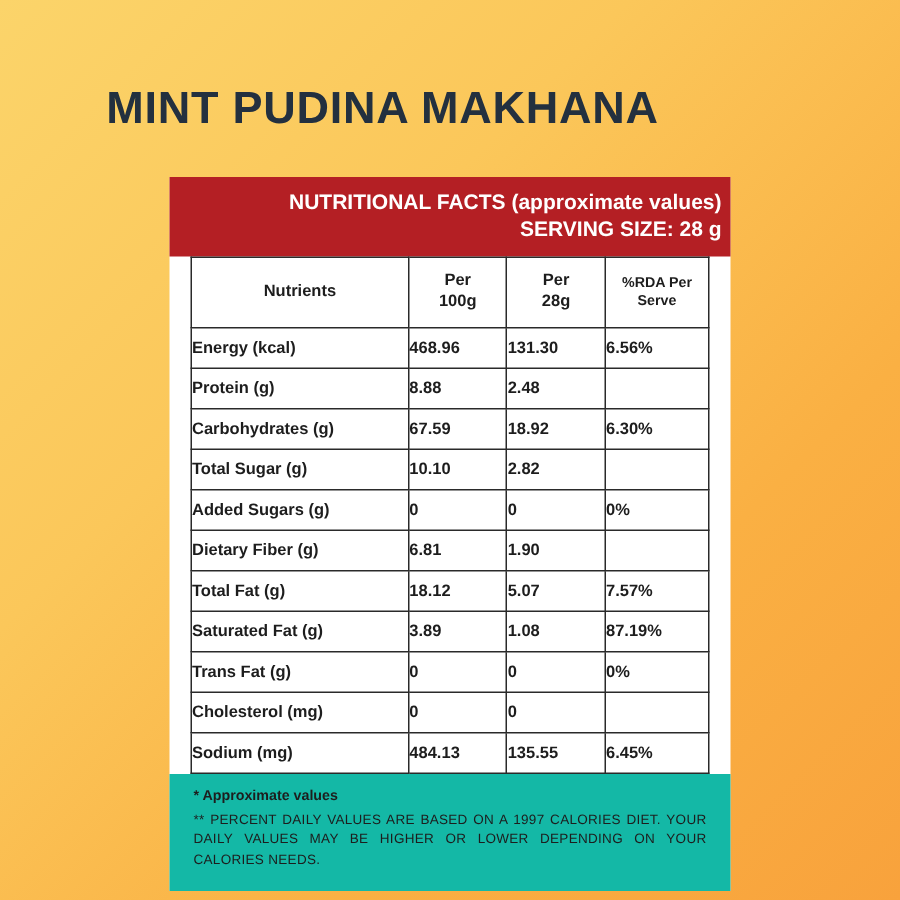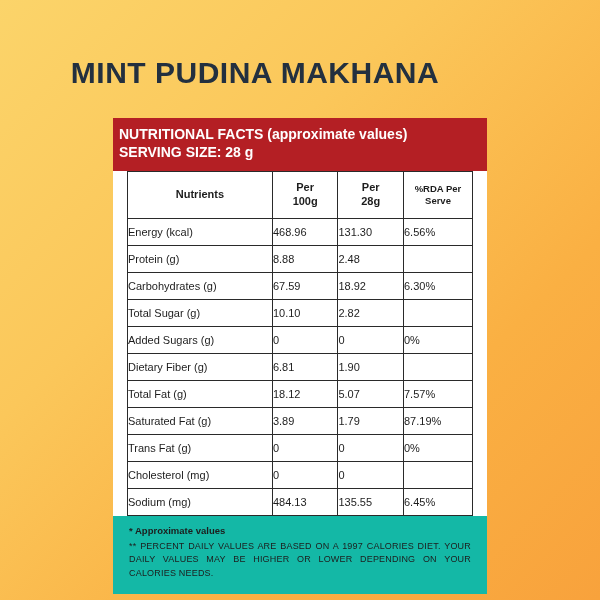--- a/index.html
+++ b/index.html
@@ -35,21 +35,21 @@
     position: absolute;
     left: 113px;
     top: 118px;
     width: 374px;
     background: #ffffff;
     box-sizing: border-box;
   }
   .card-header {
     background: #b41f24;
     color: #ffffff;
-    text-align: left;
+    text-align: right;
     padding: 8px 6px 9px 6px;
     line-height: 1.28;
   }
   .card-header .hdr-line1 {
     font-size: 14px;
     font-weight: bold;
     display: block;
   }
   .card-header .hdr-line2 {
     font-size: 14px;
@@ -65,20 +65,21 @@
   }
   table.nutri col.c1 { width: 42%; }
   table.nutri col.c2 { width: 19%; }
   table.nutri col.c3 { width: 19%; }
   table.nutri col.c4 { width: 20%; }
 
   table.nutri th, table.nutri td {
     border: 1px solid #2a2a2a;
     padding: 0;
     vertical-align: middle;
+    font-weight: bold;
   }
   table.nutri thead th {
     font-size: 11px;
     font-weight: bold;
     text-align: center;
     height: 42px;
     padding: 2px 3px;
     line-height: 1.25;
   }
   table.nutri thead th.col-rda {
@@ -195,21 +196,21 @@
           </tr>
           <tr>
             <td class="label">Total Fat (g)</td>
             <td class="num">18.12</td>
             <td class="num">5.07</td>
             <td class="num">7.57%</td>
           </tr>
           <tr>
             <td class="label">Saturated Fat (g)</td>
             <td class="num">3.89</td>
-            <td class="num">1.79</td>
+            <td class="num">1.08</td>
             <td class="num">87.19%</td>
           </tr>
           <tr>
             <td class="label">Trans Fat (g)</td>
             <td class="num">0</td>
             <td class="num">0</td>
             <td class="num">0%</td>
           </tr>
           <tr>
             <td class="label">Cholesterol (mg)</td>

